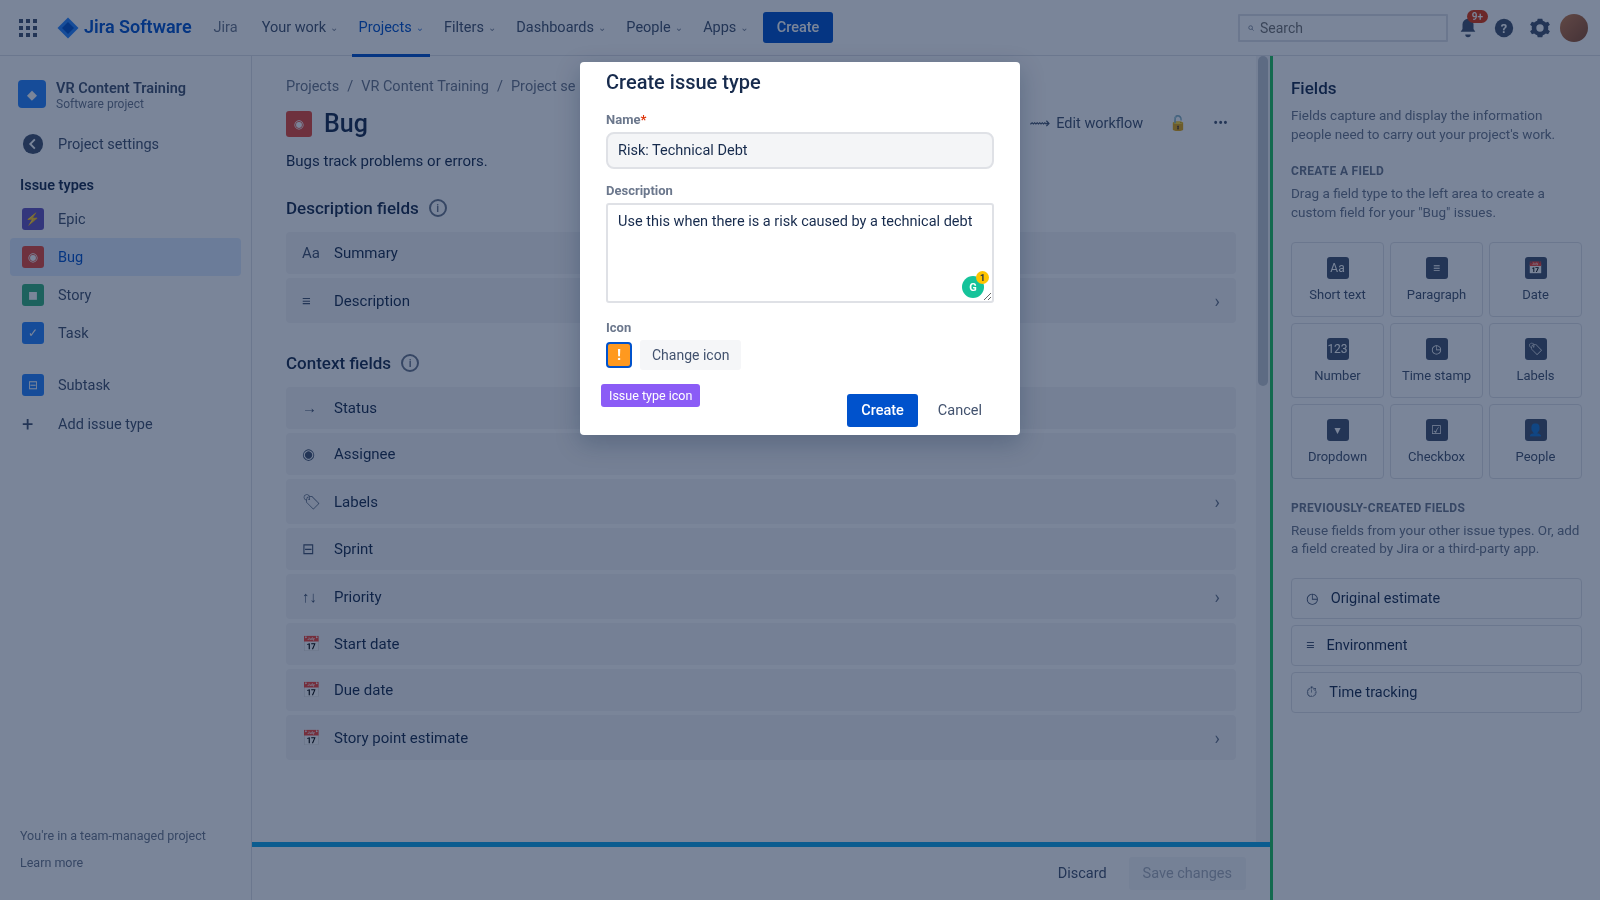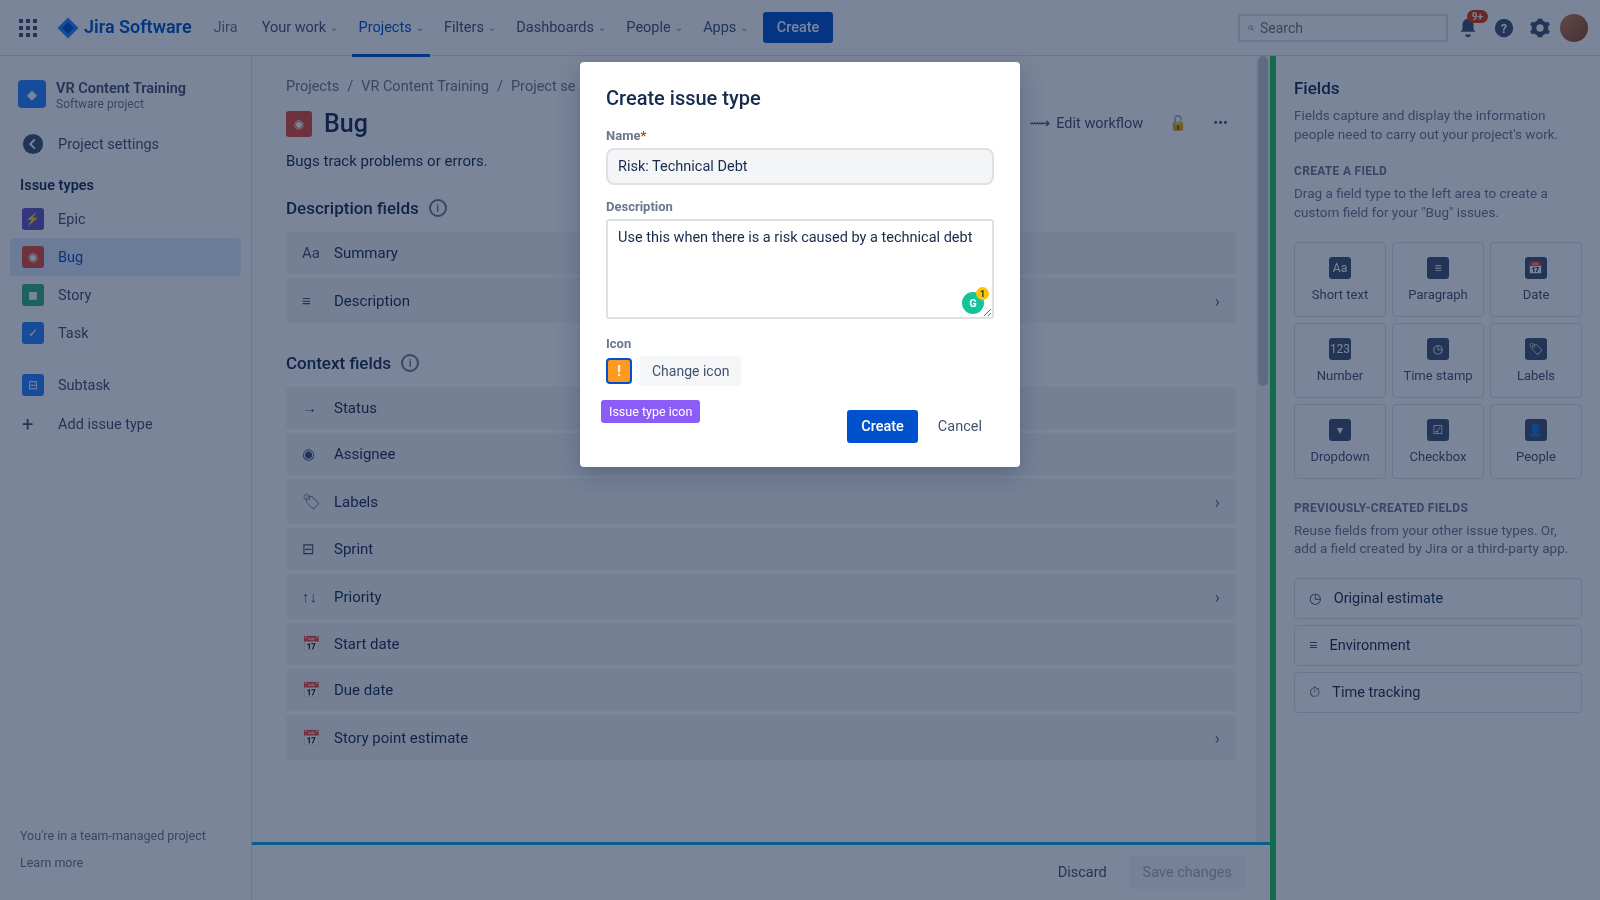--- a/index.html
+++ b/index.html
@@ -39,33 +39,33 @@
 .page-title{font-size:25px;font-weight:500;color:#172b4d}
 .pt-actions{margin-left:auto;display:flex;gap:10px;align-items:center;color:#42526e}
 .pt-btn{display:flex;align-items:center;gap:6px;padding:6px 8px;border-radius:3px;cursor:pointer;font-size:14.5px}
 .page-desc{color:#172b4d;margin-bottom:28px;font-size:15px}
 .sec-head{font-weight:500;font-size:17px;color:#172b4d;display:flex;align-items:center;gap:10px;margin-bottom:14px}
 .info-ic{width:18px;height:18px;border:2px solid #6b778c;border-radius:50%;display:flex;align-items:center;justify-content:center;font-size:11px;color:#6b778c;font-weight:600}
 .field-row{background:#f4f5f7;border-radius:4px;padding:12px 16px;margin-bottom:4px;display:flex;align-items:center;gap:14px;cursor:pointer}
 .field-row .fi{color:#42526e;width:18px;font-size:15px}
 .field-row .fn{color:#172b4d;font-size:15px}
 .field-row .arr{margin-left:auto;color:#6b778c;font-size:18px}
-.right-panel{width:330px;border-left:6px solid #22c55e;padding:22px 18px;overflow:auto}
+.right-panel{width:330px;border-left:3px solid #22c55e;padding:22px 18px;overflow:auto}
 .rp-title{font-size:17px;font-weight:500;margin-bottom:8px}
 .rp-desc{font-size:13.5px;color:#6b778c;margin-bottom:20px;line-height:1.4}
 .rp-sec{font-size:12px;font-weight:700;color:#6b778c;letter-spacing:.3px;margin-bottom:6px}
 .field-grid{display:grid;grid-template-columns:repeat(3,1fr);gap:6px;margin-bottom:22px}
 .field-tile{border:1px solid #dfe1e6;border-radius:4px;padding:14px 4px;display:flex;flex-direction:column;align-items:center;gap:8px;cursor:pointer;font-size:13px;color:#42526e}
 .tile-ic{width:22px;height:22px;background:#42526e;border-radius:3px;display:flex;align-items:center;justify-content:center;color:#fff;font-size:12px}
 .prev-field{border:1px solid #dfe1e6;border-radius:4px;padding:11px 14px;margin-bottom:6px;display:flex;align-items:center;gap:12px;cursor:pointer;color:#172b4d;font-size:14.5px}
-.footer-bar{position:absolute;bottom:0;left:252px;right:330px;height:58px;background:#fff;border-top:3px solid #0ea5e9;display:flex;align-items:center;justify-content:flex-end;gap:10px;padding:0 24px}
+.footer-bar{position:absolute;bottom:0;left:252px;right:330px;height:58px;background:#fff;border-top:5px solid #0ea5e9;display:flex;align-items:center;justify-content:flex-end;gap:10px;padding:0 24px}
 .btn-subtle{background:transparent;border:none;color:#42526e;padding:8px 12px;font-size:14.5px;cursor:pointer;border-radius:3px}
 .btn-disabled{background:#091e420a;color:#a5adba;border:none;padding:8px 14px;font-size:14.5px;border-radius:3px}
 .scrim{position:absolute;inset:0;background:rgba(9,30,66,.54);display:flex;align-items:flex-start;justify-content:center;padding-top:62px;z-index:50}
-.modal{background:#fff;border-radius:4px;width:440px;padding:24px 26px;box-shadow:0 8px 24px rgba(9,30,66,.25);position:relative}
+.modal{background:#fff;border-radius:4px;width:440px;padding:8px 26px;box-shadow:0 8px 24px rgba(9,30,66,.25);position:relative}
 .modal h2{font-size:20px;font-weight:500;color:#172b4d;margin-bottom:18px}
 .fld-label{font-size:13px;font-weight:700;color:#6b778c;margin-bottom:5px;display:block}
 .req{color:#de350b}
 .txt-input{width:100%;border:2px solid #dfe1e6;border-radius:8px;padding:8px 10px;font-size:14.5px;color:#172b4d;background:#f4f5f7;margin-bottom:14px;outline:none}
 .txt-area{width:100%;border:2px solid #dfe1e6;border-radius:3px;padding:8px 10px;font-size:14.5px;color:#172b4d;height:100px;resize:vertical;margin-bottom:14px;outline:none;position:relative}
 .ta-wrap{position:relative;margin-bottom:14px}
 .gram{position:absolute;bottom:8px;right:10px;width:22px;height:22px;border-radius:50%;background:#15c39a;display:flex;align-items:center;justify-content:center;color:#fff;font-size:11px;font-weight:700}
 .gram::after{content:"1";position:absolute;top:-5px;right:-5px;background:#ffc400;color:#172b4d;font-size:9px;width:13px;height:13px;border-radius:50%;display:flex;align-items:center;justify-content:center;font-weight:700}
 .icon-row{display:flex;align-items:center;gap:8px;margin-bottom:24px}
 .icon-prev{width:26px;height:26px;border:2px solid #0052cc;border-radius:4px;background:#ff991f;display:flex;align-items:center;justify-content:center;color:#fff;font-weight:700;font-size:15px}

